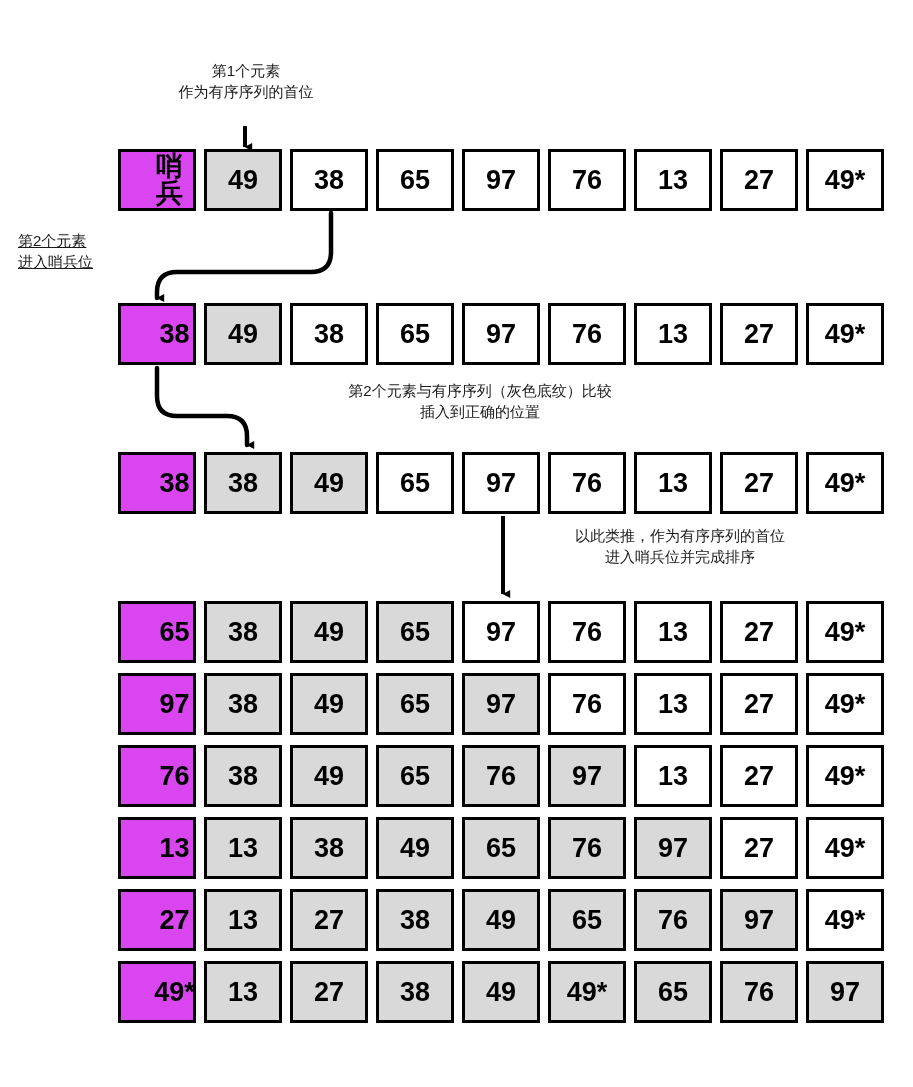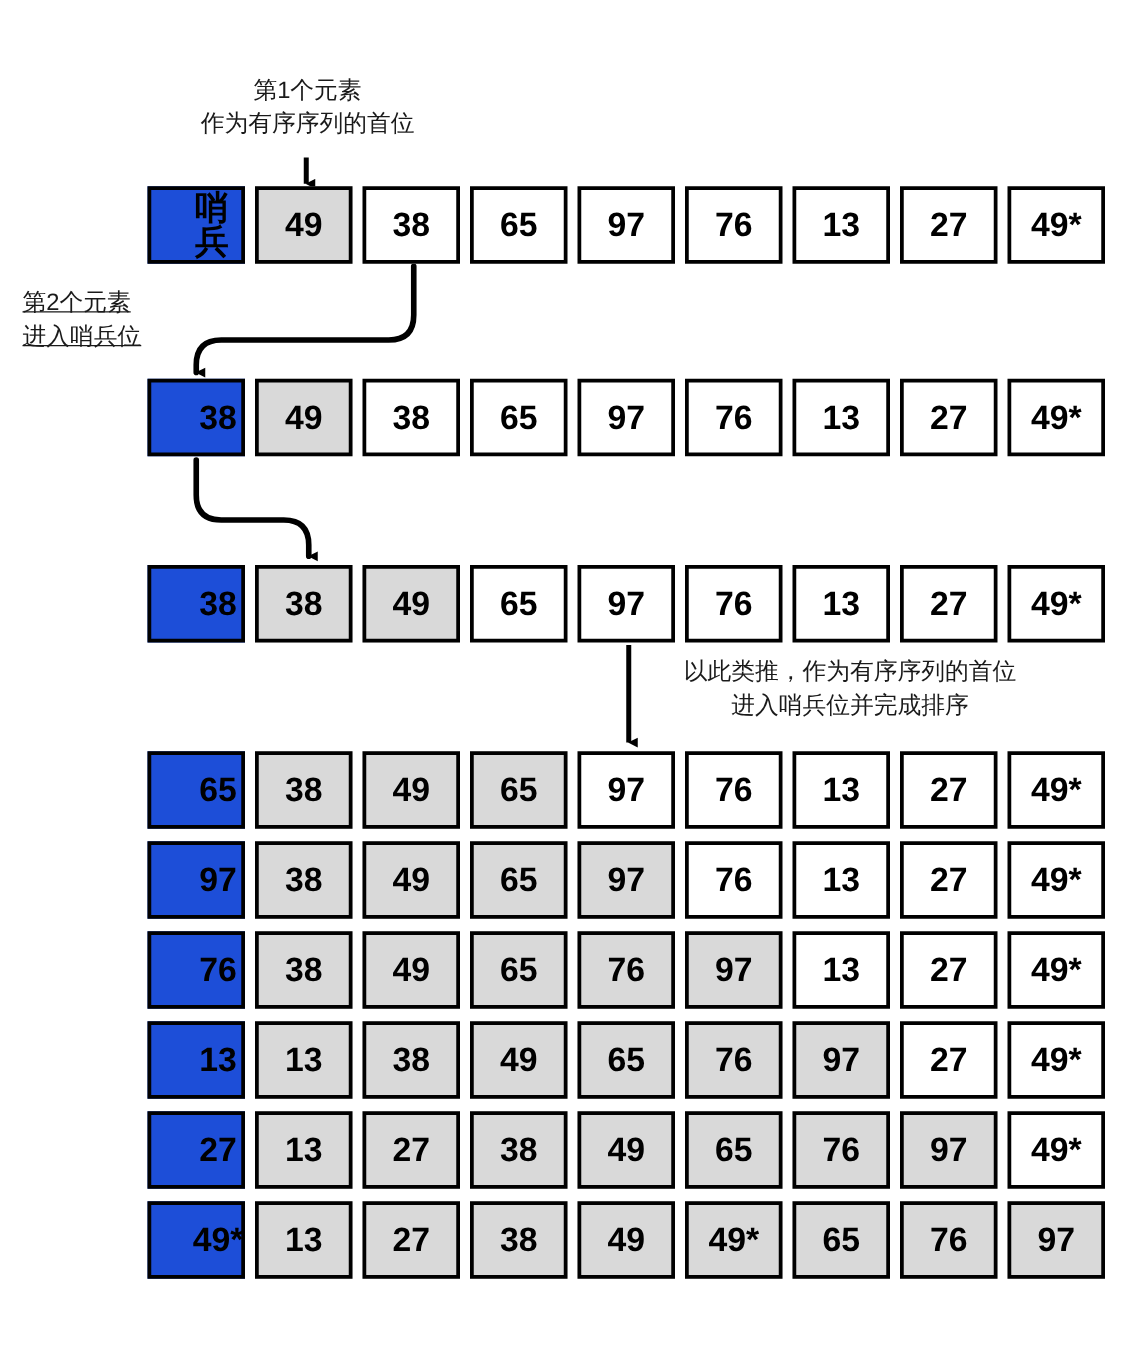--- a/index.html
+++ b/index.html
@@ -39,26 +39,26 @@
     display: flex;
     align-items: center;
     justify-content: center;
     font-size: 27px;
     font-weight: bold;
     color: #000000;
     line-height: 1;
     letter-spacing: 0px;
   }
   .cell.gray     { background: #d9d9d9; }
-  .cell.sentinel { background: #1d4ed8; padding-left: 35px; }
+  .cell.sentinel { background: #d946ef; padding-left: 35px; }
 
   
   .note {
     position: absolute;
-    font-size: 19px;
+    font-size: 15px;
     color: #1a1a1a;
     line-height: 1.42;
     white-space: pre-line;
     font-weight: normal;
   }
   .note.center { text-align: center; }
   .note.left   { text-align: left; }
 
   
   #arrow-layer {
@@ -73,20 +73,22 @@
 <body>
 
 <div id="diagram-root">
 
   <div class="note center" style="left:121px; top:60px; width:250px;">第1个元素
 作为有序序列的首位</div>
 
   <div class="note left" style="left:18px; top:230px; width:160px;text-decoration:underline;">第2个元素
 进入哨兵位</div>
 
+  <div class="note center" style="left:255px; top:380px; width:450px;">第2个元素与有序序列（灰色底纹）比较
+插入到正确的位置</div>
 
   <div class="note center" style="left:515px; top:525px; width:330px;">以此类推，作为有序序列的首位
 进入哨兵位并完成排序</div>
 
   <svg id="arrow-layer" viewBox="0 0 913 1087" width="913" height="1087">
     <defs>
       <marker id="ah" markerWidth="9" markerHeight="9" refX="4.2" refY="7.6" orient="auto" markerUnits="userSpaceOnUse">
         <path d="M0.3,0.4 L4.2,8.2 L8.1,0.4 Z" fill="#000000"></path>
       </marker>
     </defs>

